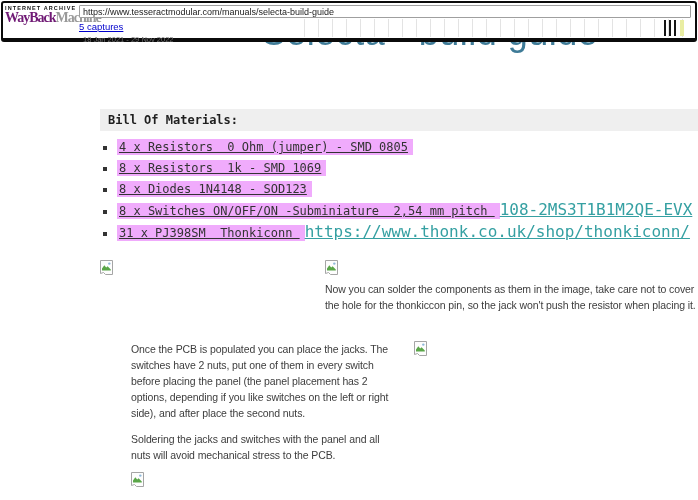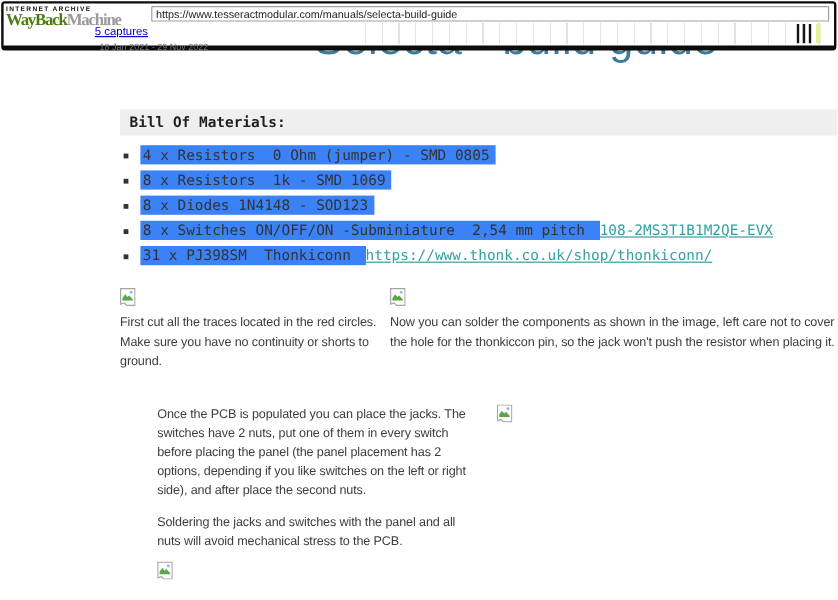--- a/index.html
+++ b/index.html
@@ -17,26 +17,26 @@
   }
   .wb-logo { position: absolute; left: 2px; top: 2px; width: 71px; cursor: pointer; }
   .wb-logo-top {
     font-size: 5.5px; letter-spacing: 1.1px; font-weight: bold; color: #111;
     text-align: center; white-space: nowrap;
   }
   .wb-logo-main {
     font-family: "Liberation Serif", serif; font-weight: bold; font-size: 14px;
     letter-spacing: -1px; line-height: 1.05; text-align: center; white-space: nowrap;
   }
-  .wb-logo-red { color: #4d7c0f; }
+  .wb-logo-red { color: #701a75; }
   .wb-logo-gray { color: #9a9a9a; }
   .wb-url {
     position: absolute; left: 76px; top: 2px; right: 4px; height: 13px;
     border: 1px solid #9f9f9f; border-radius: 1px; font-family: "Liberation Sans", sans-serif;
-    font-size: 9px; color: #222; padding: 0 3px; background: #fff; margin-left: 47px;
+    font-size: 9px; color: #222; padding: 0 3px; background: #fff;
   }
   .wb-captures {
     position: absolute; left: 76px; top: 18px; font-size: 9.5px;
     color: #0000cc; text-decoration: underline; cursor: pointer; white-space: nowrap;
   }
   .wb-daterange {
     position: absolute; left: 80px; top: 32px; font-size: 7.5px; color: #6f6f6f; white-space: nowrap;
   }
   .wb-sparkline {
     position: absolute; left: 288px; top: 16px; right: 3px; bottom: 1px;
@@ -49,35 +49,35 @@
   .wb-bar.b3 { right: 16px; }
   .wb-bar.current { right: 8px; width: 4px; background: #e9eda2; }
 
   
   #page-title {
     margin: 12px 0 0 162px; text-align: center;
     font-size: 36px; font-weight: 300; letter-spacing: 0.5px; color: #3e7b97;
   }
   #content { margin-left: 100px; }
 
-  .bom { margin-top: 37px; }
+  .bom { margin-top: 55px; }
   .bom-header {
     background: #efefef; padding: 4px 8px;
     font-family: "DejaVu Sans Mono", monospace; font-weight: bold;
     font-size: 12px; color: #1f1f1f;
   }
   ul.bom-list { list-style: square; margin: 9px 0 0 0; padding-left: 17px; }
   ul.bom-list li {
     margin-bottom: 7px; font-family: "DejaVu Sans Mono", monospace;
     font-size: 12px; color: #333; line-height: 14px;
   }
-  .hl { background: #3b82f6; padding: 1px 5px 1px 2px; white-space: pre-wrap; }
+  .hl { background: #f0abfc; padding: 1px 5px 1px 2px; white-space: pre-wrap; text-decoration: underline; }
   .bom-link {
     color: #35a0a2; text-decoration: underline; cursor: pointer;
-    font-family: "DejaVu Sans Mono", monospace; font-size: 12px; white-space: pre-wrap;
+    font-family: "DejaVu Sans Mono", monospace; font-size: 16px; white-space: pre-wrap;
   }
 
   .row { display: flex; }
   .row-1 { margin-top: 20px; }
   .r1-left  { width: 225px; flex: none; }
   .r1-right { flex: 1; padding-right: 2px; }
   .row-2 { margin-top: 28px; }
   .r2-left  { width: 258px; flex: none; margin-right: 25px; margin-left: 31px; }
   .r2-right { flex: 1; }
 
@@ -126,29 +126,28 @@
       </ul>
     </div>
 
     <div class="row row-1">
       <div class="r1-left">
         <svg class="broken-img" width="13" height="15" viewBox="0 0 13 15">
           <path d="M0.5 0.5 H12.5 V14.5 H5.5 L3.5 12.5 L0.5 13.5 Z" fill="#fdfdfd" stroke="#a5a5a5" stroke-width="1"></path>
           <path d="M2 8.5 L4.3 5.2 L6.2 7.6 L7.6 6.2 L10.8 9.5 V10.5 H2 Z" fill="#5aa648"></path>
           <circle cx="9.3" cy="3.6" r="1.2" fill="#8fb9da"></circle>
         </svg>
-        <p class="body-text">First cut all the traces located in the red circles. Make sure you have no continuity or shorts to ground.</p>
       </div>
       <div class="r1-right">
         <svg class="broken-img" width="13" height="15" viewBox="0 0 13 15">
           <path d="M0.5 0.5 H12.5 V14.5 H5.5 L3.5 12.5 L0.5 13.5 Z" fill="#fdfdfd" stroke="#a5a5a5" stroke-width="1"></path>
           <path d="M2 8.5 L4.3 5.2 L6.2 7.6 L7.6 6.2 L10.8 9.5 V10.5 H2 Z" fill="#5aa648"></path>
           <circle cx="9.3" cy="3.6" r="1.2" fill="#8fb9da"></circle>
         </svg>
-        <p class="body-text">Now you can solder the components as shown in the image,  left care not to cover the hole for the thonkiccon pin, so the jack won't push the resistor when placing it.</p>
+        <p class="body-text">Now you can solder the components as them in the image,  take care not to cover the hole for the thonkiccon pin, so the jack won't push the resistor when placing it.</p>
       </div>
     </div>
 
     <div class="row row-2">
       <div class="r2-left">
         <p class="body-text">Once the PCB is populated you can place the jacks. The switches have 2 nuts, put one of them in every switch before placing the panel (the panel placement has 2 options, depending if you like switches on the left or right side), and after place the second nuts.</p>
         <p class="body-text">Soldering the jacks and switches with the panel and all nuts will avoid mechanical stress to the PCB.</p>
         <svg class="broken-img" width="13" height="15" viewBox="0 0 13 15">
           <path d="M0.5 0.5 H12.5 V14.5 H5.5 L3.5 12.5 L0.5 13.5 Z" fill="#fdfdfd" stroke="#a5a5a5" stroke-width="1"></path>
           <path d="M2 8.5 L4.3 5.2 L6.2 7.6 L7.6 6.2 L10.8 9.5 V10.5 H2 Z" fill="#5aa648"></path>

